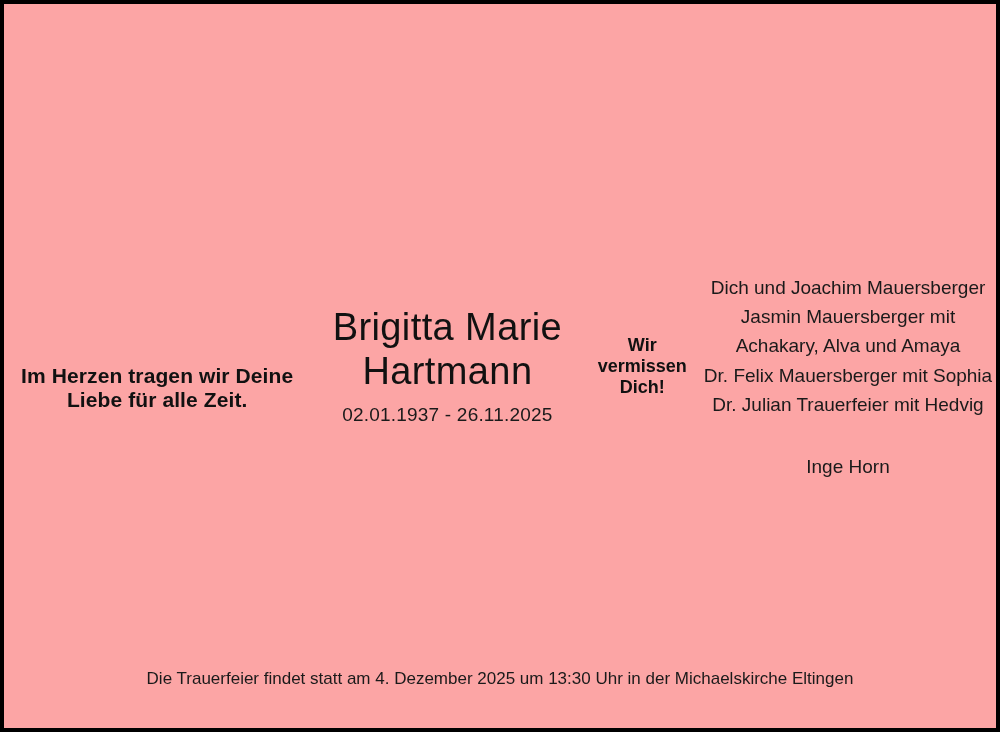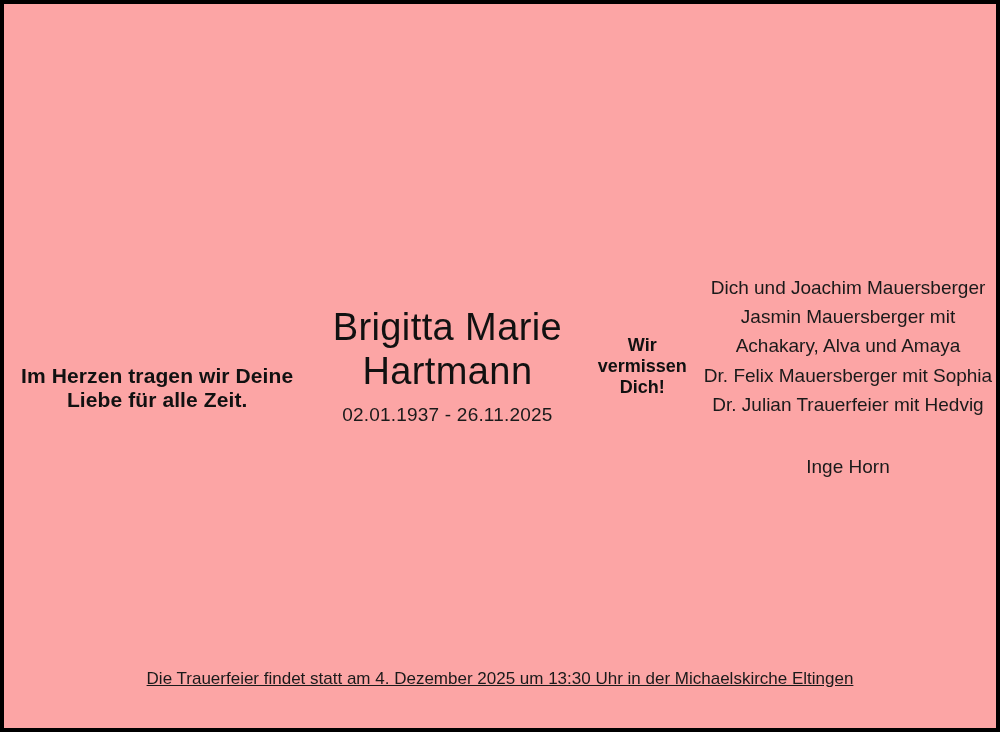--- a/index.html
+++ b/index.html
@@ -69,21 +69,20 @@
     position: absolute;
     left: 0;
     right: 0;
     bottom: 36px;
     font-size: 17px;
     line-height: 1.55;
     color: #1a1a1a;
   }
   .service-line {
     display: block;
-    text-decoration: underline;
   }
 </style>
 </head>
 <body>
 
 <div class="notice-card">
 
   <div class="motto">Im Herzen tragen wir Deine Liebe für alle Zeit.</div>
 
   <div class="name-block">

